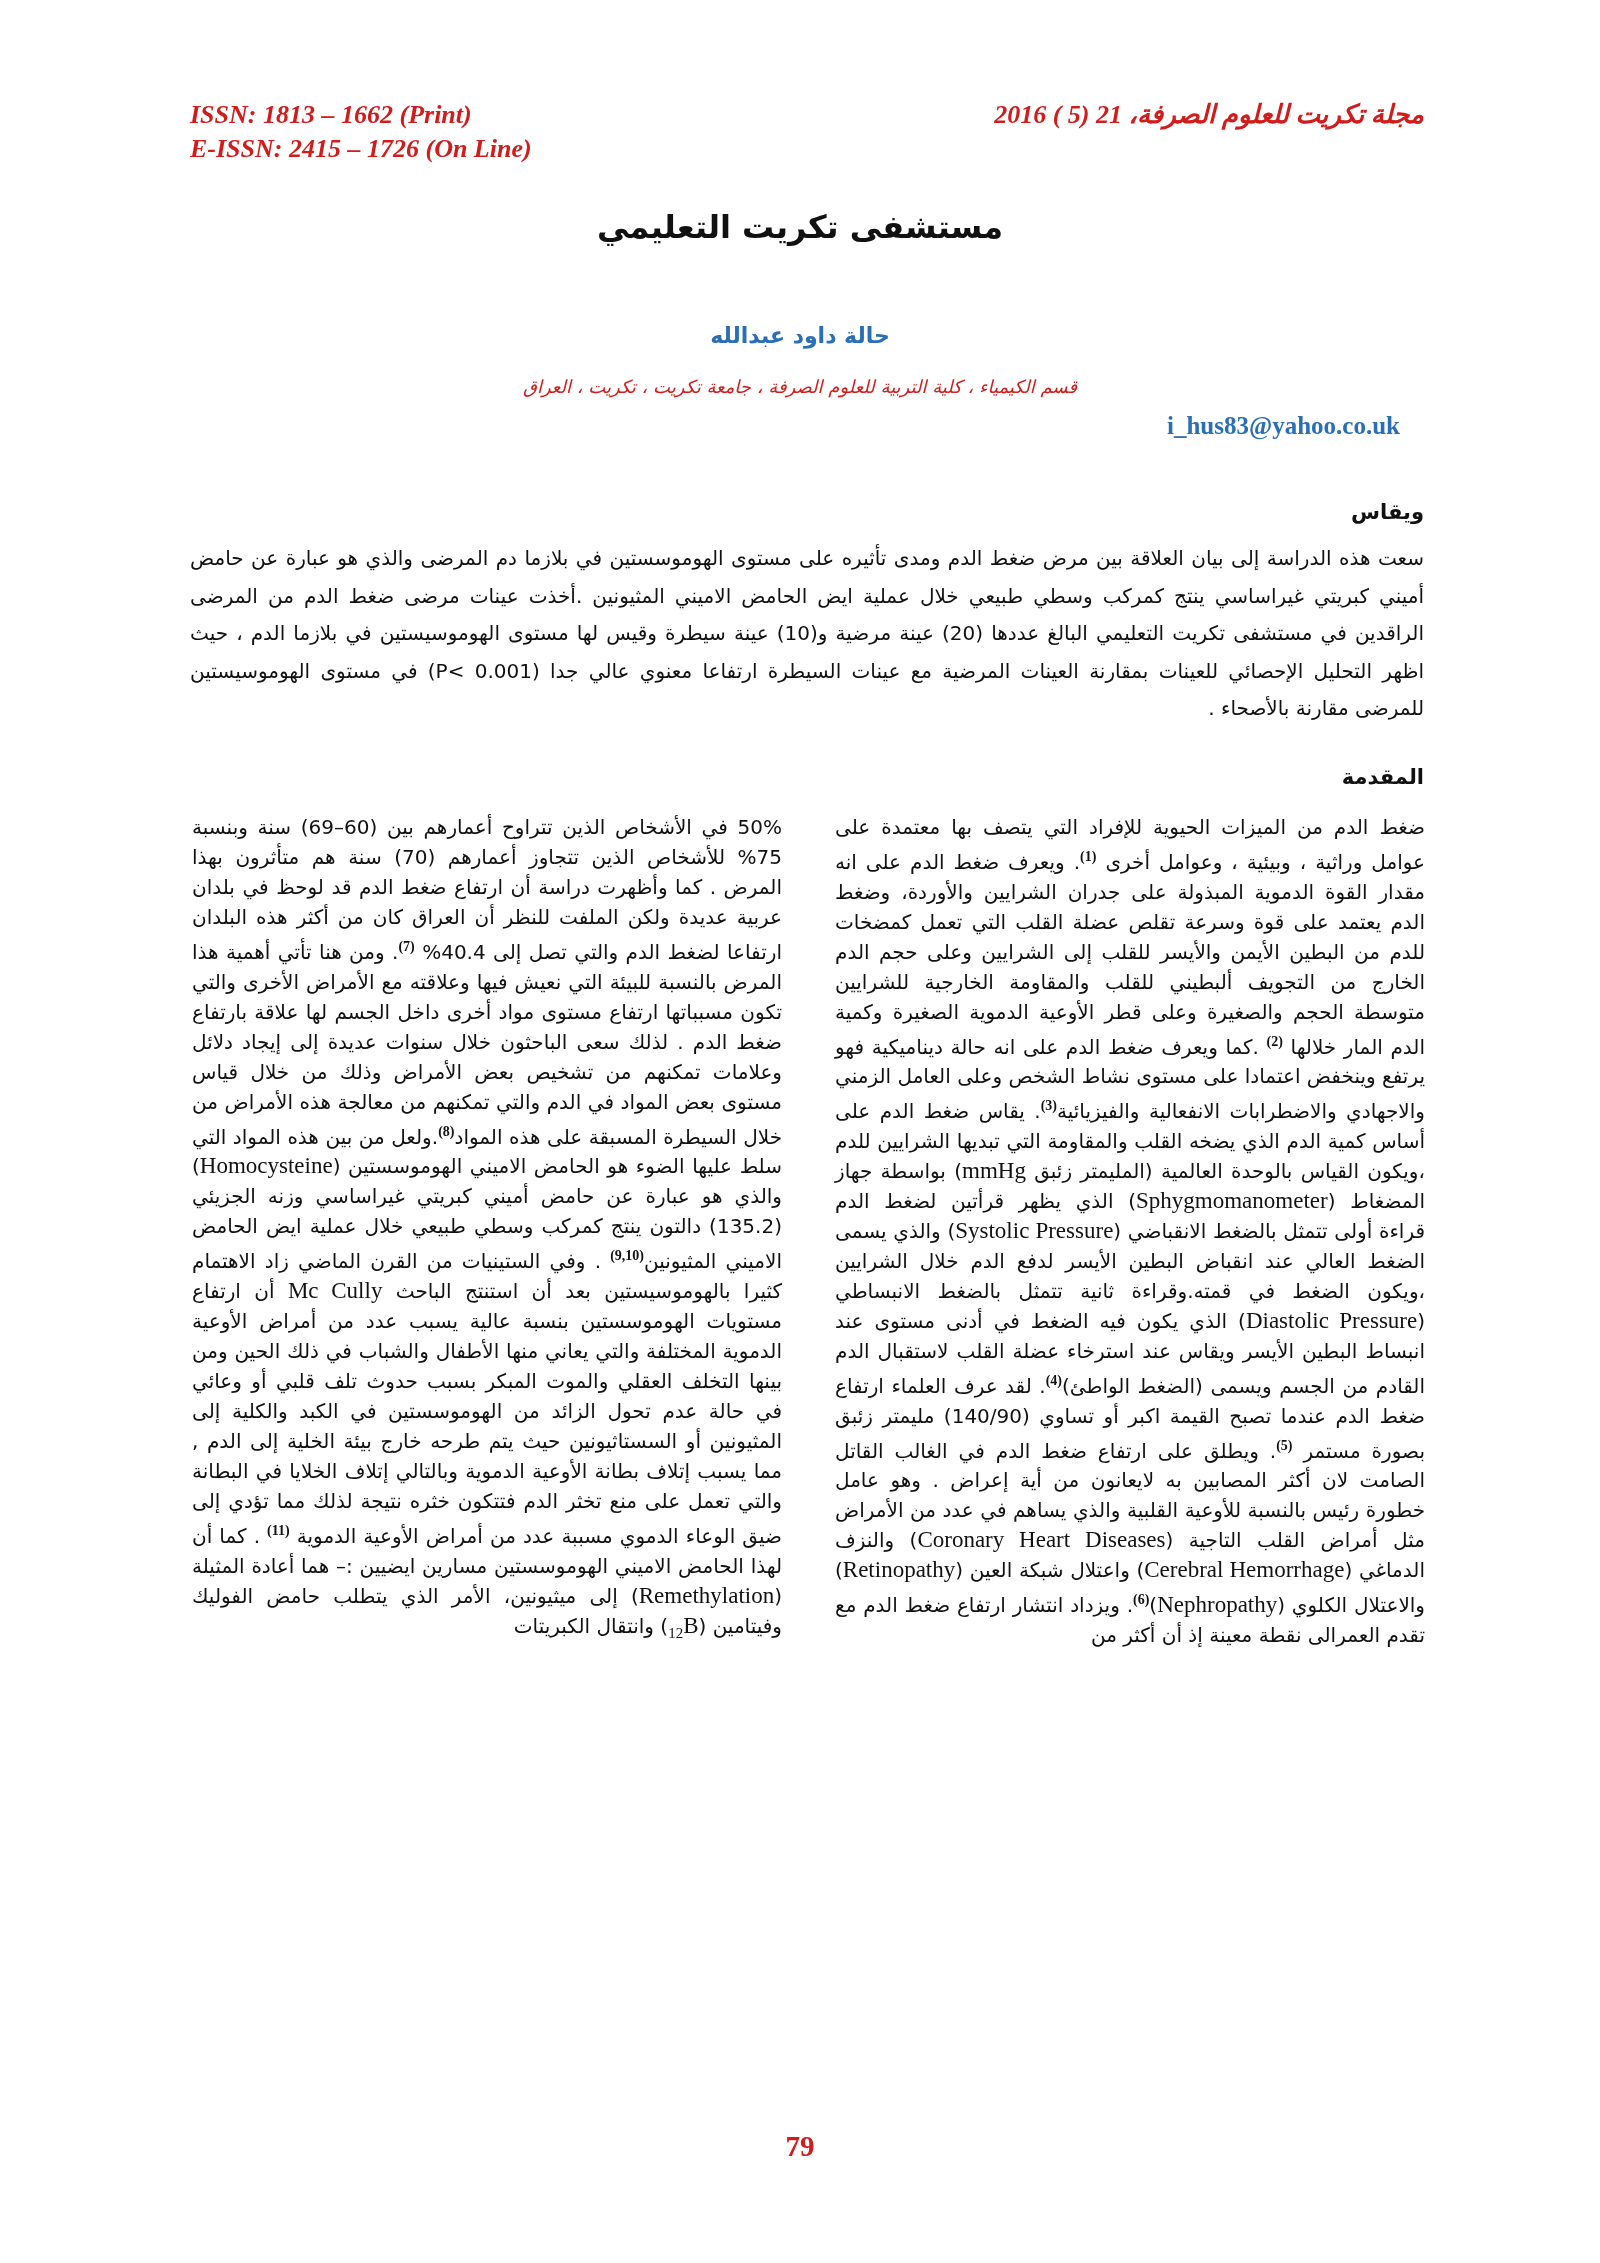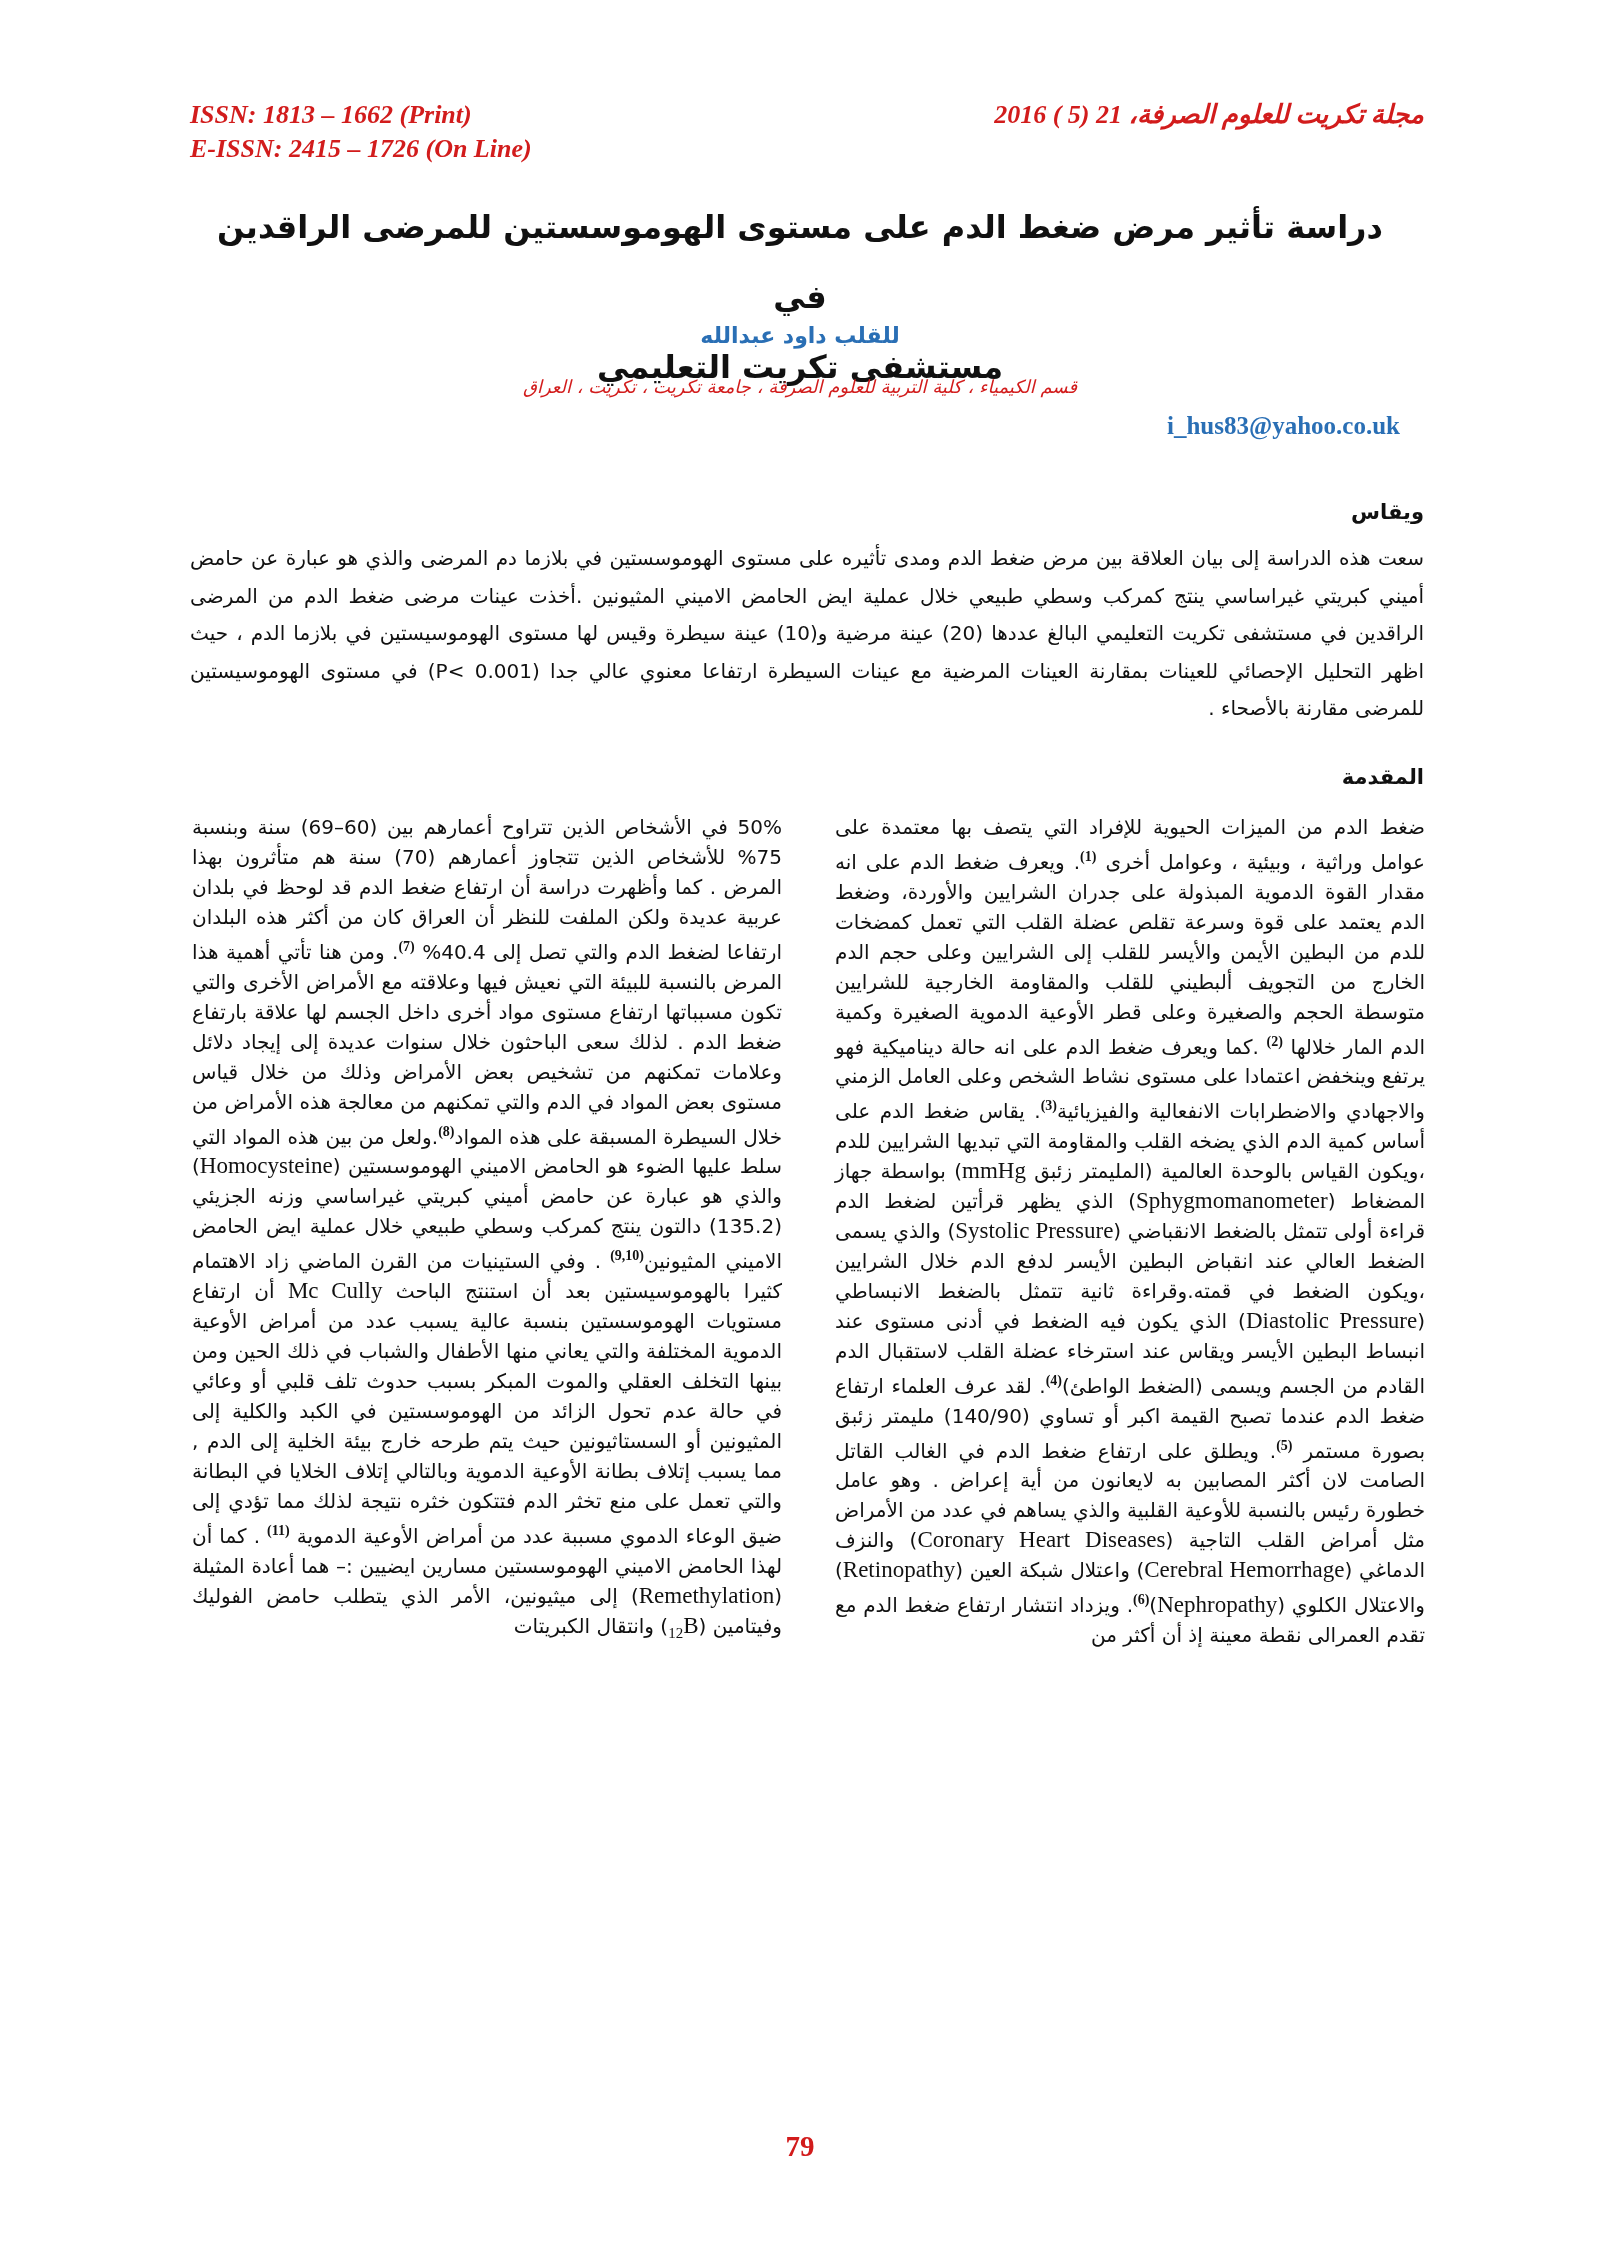--- a/index.html
+++ b/index.html
@@ -38,24 +38,23 @@
 </head>
 <body>
 
 <div class="hdr-left">
   <div>ISSN: 1813 – 1662 (Print)</div>
   <div>E-ISSN: 2415 – 1726 (On Line)</div>
 </div>
 <div class="hdr-right">مجلة تكريت للعلوم الصرفة، 21 (5 ) 2016</div>
 
 <div class="title">
-  <div>دراسة تأثير مرض ضغط الدم على مستوى الهوموسستين للمرضى الراقدين في</div>
   <div>مستشفى تكريت التعليمي</div>
 </div>
-<div class="author">للقلب داود عبدالله</div>
+<div class="author">حالة داود عبدالله</div>
 <div class="affil">قسم الكيمياء ، كلية التربية للعلوم الصرفة ، جامعة تكريت ، تكريت ، العراق</div>
 <div class="email">i_hus83@yahoo.co.uk</div>
 
 <div class="section-head" style="top:500px">ويقاس</div>
 <div class="abstract">سعت هذه الدراسة إلى بيان العلاقة بين مرض ضغط الدم ومدى تأثيره على مستوى الهوموسستين في بلازما دم المرضى والذي هو عبارة عن حامض أميني كبريتي غيراساسي ينتج كمركب وسطي طبيعي خلال عملية ايض الحامض الاميني المثيونين .أخذت عينات مرضى ضغط الدم من المرضى الراقدين في مستشفى تكريت التعليمي البالغ عددها (20) عينة مرضية و(10) عينة سيطرة وقيس لها مستوى الهوموسيستين في بلازما الدم ، حيث اظهر التحليل الإحصائي للعينات بمقارنة العينات المرضية مع عينات السيطرة ارتفاعا معنوي عالي جدا (P&lt; 0.001) في مستوى الهوموسيستين للمرضى مقارنة بالأصحاء .</div>
 
 <div class="section-head" style="top:765px">المقدمة</div>
 
 <div class="col col-right">
   <p><span>ضغط الدم  من الميزات الحيوية للإفراد التي يتصف بها معتمدة على عوامل وراثية ، وبيئية ، وعوامل أخرى </span><sup dir="ltr">(1)</sup><span>. ويعرف ضغط الدم على انه مقدار القوة الدموية المبذولة على جدران الشرايين والأوردة، وضغط الدم يعتمد على قوة وسرعة تقلص عضلة القلب التي تعمل كمضخات للدم من البطين الأيمن والأيسر للقلب إلى الشرايين وعلى حجم الدم الخارج من التجويف ألبطيني للقلب والمقاومة الخارجية للشرايين متوسطة الحجم والصغيرة وعلى قطر الأوعية الدموية الصغيرة وكمية الدم المار خلالها </span><sup dir="ltr">(2)</sup><span> .كما ويعرف ضغط الدم على انه حالة ديناميكية فهو يرتفع وينخفض اعتمادا على مستوى نشاط الشخص وعلى العامل الزمني والاجهادي والاضطرابات الانفعالية والفيزيائية</span><sup dir="ltr">(3)</sup><span>. يقاس ضغط الدم على أساس كمية الدم الذي يضخه القلب والمقاومة التي تبديها الشرايين للدم ،ويكون القياس بالوحدة العالمية (المليمتر زئبق </span><span class="en" dir="ltr">mmHg</span><span>) بواسطة جهاز المضغاط (</span><span class="en" dir="ltr">Sphygmomanometer</span><span>) الذي يظهر قرأتين لضغط الدم قراءة أولى تتمثل بالضغط الانقباضي (</span><span class="en" dir="ltr">Systolic  Pressure</span><span>) والذي يسمى الضغط العالي عند انقباض البطين الأيسر لدفع الدم خلال الشرايين ،ويكون الضغط في قمته.وقراءة ثانية تتمثل بالضغط الانبساطي (</span><span class="en" dir="ltr">Diastolic Pressure</span><span>) الذي يكون فيه الضغط في أدنى مستوى عند انبساط البطين الأيسر ويقاس عند استرخاء عضلة القلب لاستقبال الدم القادم من الجسم ويسمى (الضغط الواطئ)</span><sup dir="ltr">(4)</sup><span>. لقد عرف العلماء ارتفاع ضغط الدم عندما تصبح القيمة اكبر أو تساوي (140/90) مليمتر زئبق بصورة مستمر </span><sup dir="ltr">(5)</sup><span>. ويطلق على ارتفاع ضغط الدم في الغالب القاتل الصامت لان أكثر المصابين به لايعانون من أية إعراض . وهو عامل خطورة رئيس بالنسبة للأوعية القلبية والذي يساهم في عدد من الأمراض مثل أمراض القلب التاجية (</span><span class="en" dir="ltr">Coronary  Heart  Diseases</span><span>) والنزف الدماغي (</span><span class="en" dir="ltr">Cerebral  Hemorrhage</span><span>) واعتلال شبكة العين (</span><span class="en" dir="ltr">Retinopathy</span><span>) والاعتلال الكلوي (</span><span class="en" dir="ltr">Nephropathy</span><span>)</span><sup dir="ltr">(6)</sup><span>. ويزداد انتشار ارتفاع ضغط الدم مع تقدم العمرالى نقطة معينة إذ أن أكثر من</span></p>

